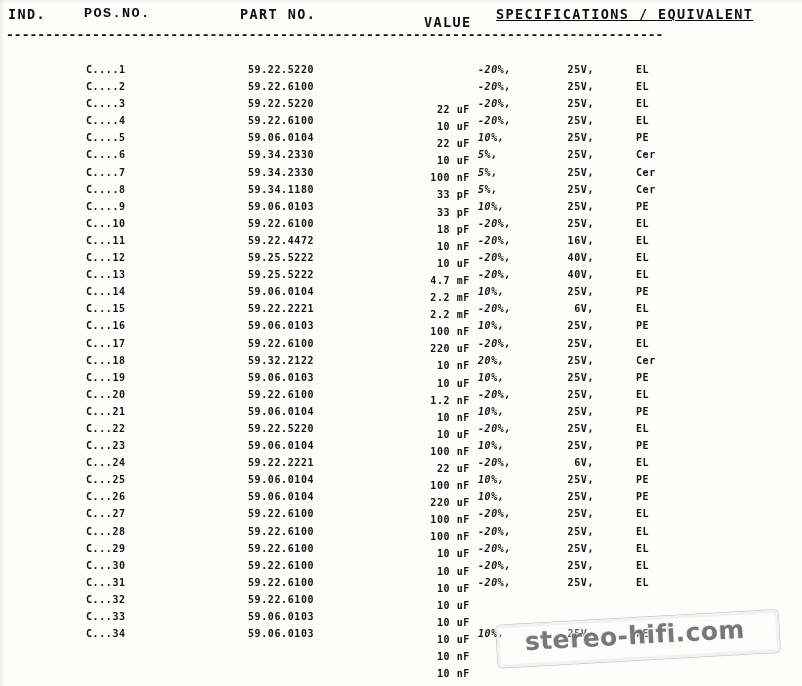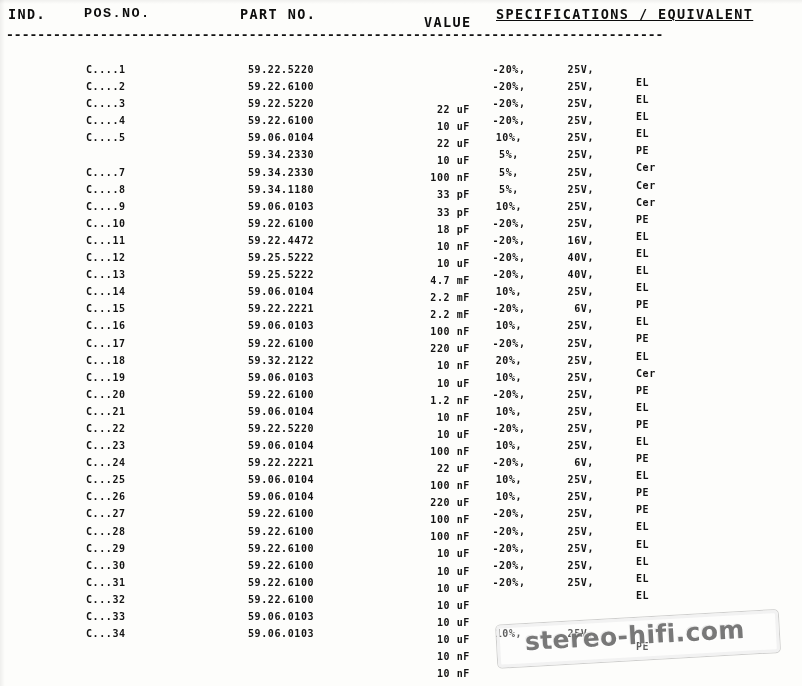--- a/index.html
+++ b/index.html
@@ -95,37 +95,37 @@
     left: 378px;
     width: 92px;
     text-align: right;
     font-weight: bold;
     margin-top: 40px;
   }
   .c-tol {
     position: absolute;
     left: 478px;
     width: 62px;
-    text-align: center;
-    font-weight: bold;
+    text-align: left;
+    font-weight: bold;
+    font-style: italic;
   }
   .c-volt {
     position: absolute;
     left: 546px;
     width: 48px;
     text-align: right;
     font-weight: bold;
   }
   .c-type {
     position: absolute;
     left: 636px;
     width: 60px;
     text-align: left;
     font-weight: bold;
-    margin-top: 13px;
   }
 
   
   .watermark {
     position: absolute;
     left: 497px;
     top: 618px;
     width: 276px;
     height: 40px;
     transform: rotate(-3.2deg);
@@ -225,20 +225,21 @@
         </div>
         <div class="row">
           <span class="c-pos">C....5</span>
           <span class="c-part">59.06.0104</span>
           <span class="c-value">100 nF</span>
           <span class="c-tol">10%,</span>
           <span class="c-volt">25V,</span>
           <span class="c-type">PE</span>
         </div>
         <div class="row">
+          <span class="c-pos">C....6</span>
           <span class="c-part">59.34.2330</span>
           <span class="c-value">33 pF</span>
           <span class="c-tol">5%,</span>
           <span class="c-volt">25V,</span>
           <span class="c-type">Cer</span>
         </div>
         <div class="row">
           <span class="c-pos">C....7</span>
           <span class="c-part">59.34.2330</span>
           <span class="c-value">33 pF</span>

